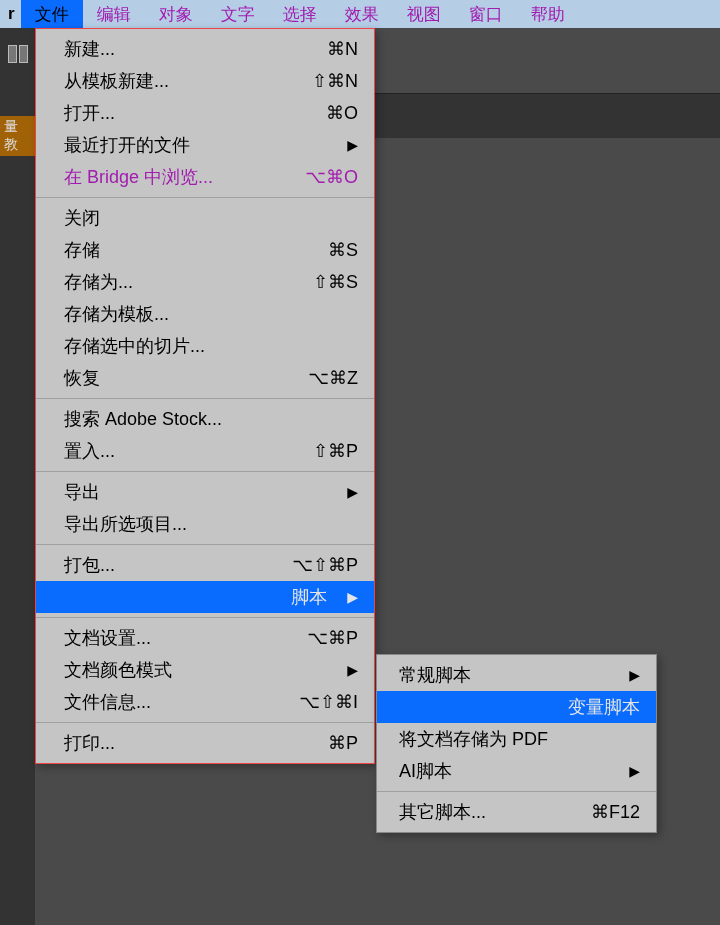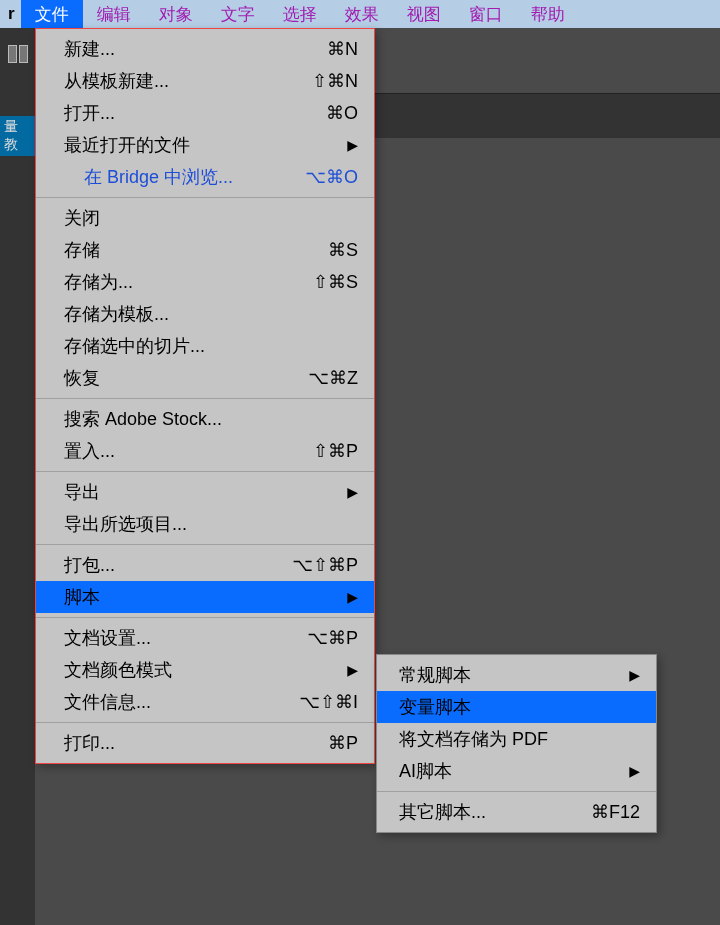--- a/index.html
+++ b/index.html
@@ -32,21 +32,21 @@
       font-weight: bold;
       padding: 0 6px;
     }
     .menu-item {
       padding: 3px 14px;
       color: #a21caf;
       cursor: default;
     }
     .menu-item.highlighted {
       background: #0a6cff;
-      color: #ffffff;
+      color: #000000;
     }
     .dark-toolbar {
       position: absolute;
       top: 28px;
       left: 0;
       width: 35px;
       height: 897px;
       background: #333333;
     }
     .toolbar-icon {
@@ -68,21 +68,21 @@
       background: #777;
     }
     .side-panel-text {
       position: absolute;
       top: 116px;
       left: 0;
       width: 35px;
       color: #ddd;
       font-size: 14px;
       padding: 2px 4px;
-      background: #0369a1;
+      background: #a16207;
     }
     .dropdown {
       position: absolute;
       top: 28px;
       left: 35px;
       width: 340px;
       background: #c5c5c5;
       border: 1px solid #ef4444;
       box-shadow: 3px 3px 8px rgba(0,0,0,0.3);
       padding: 4px 0;
@@ -91,26 +91,26 @@
       display: flex;
       justify-content: space-between;
       align-items: center;
       padding: 4px 16px 4px 28px;
       font-size: 18px;
       color: #000;
       cursor: default;
       min-height: 30px;
     }
     .menu-row.disabled {
-      color: #1d4ed8;
-      margin-left: 20px;
+      color: #a21caf;
     }
     .menu-row.highlighted {
       background: #0a6cff;
-      color: #000000;
+      color: #e5e5e5;
+      text-align: right;
     }
     .menu-row .label {
       flex: 1;
     }
     .menu-row .shortcut {
       margin-left: 20px;
       color: inherit;
     }
     .menu-row .arrow {
       margin-left: 20px;

